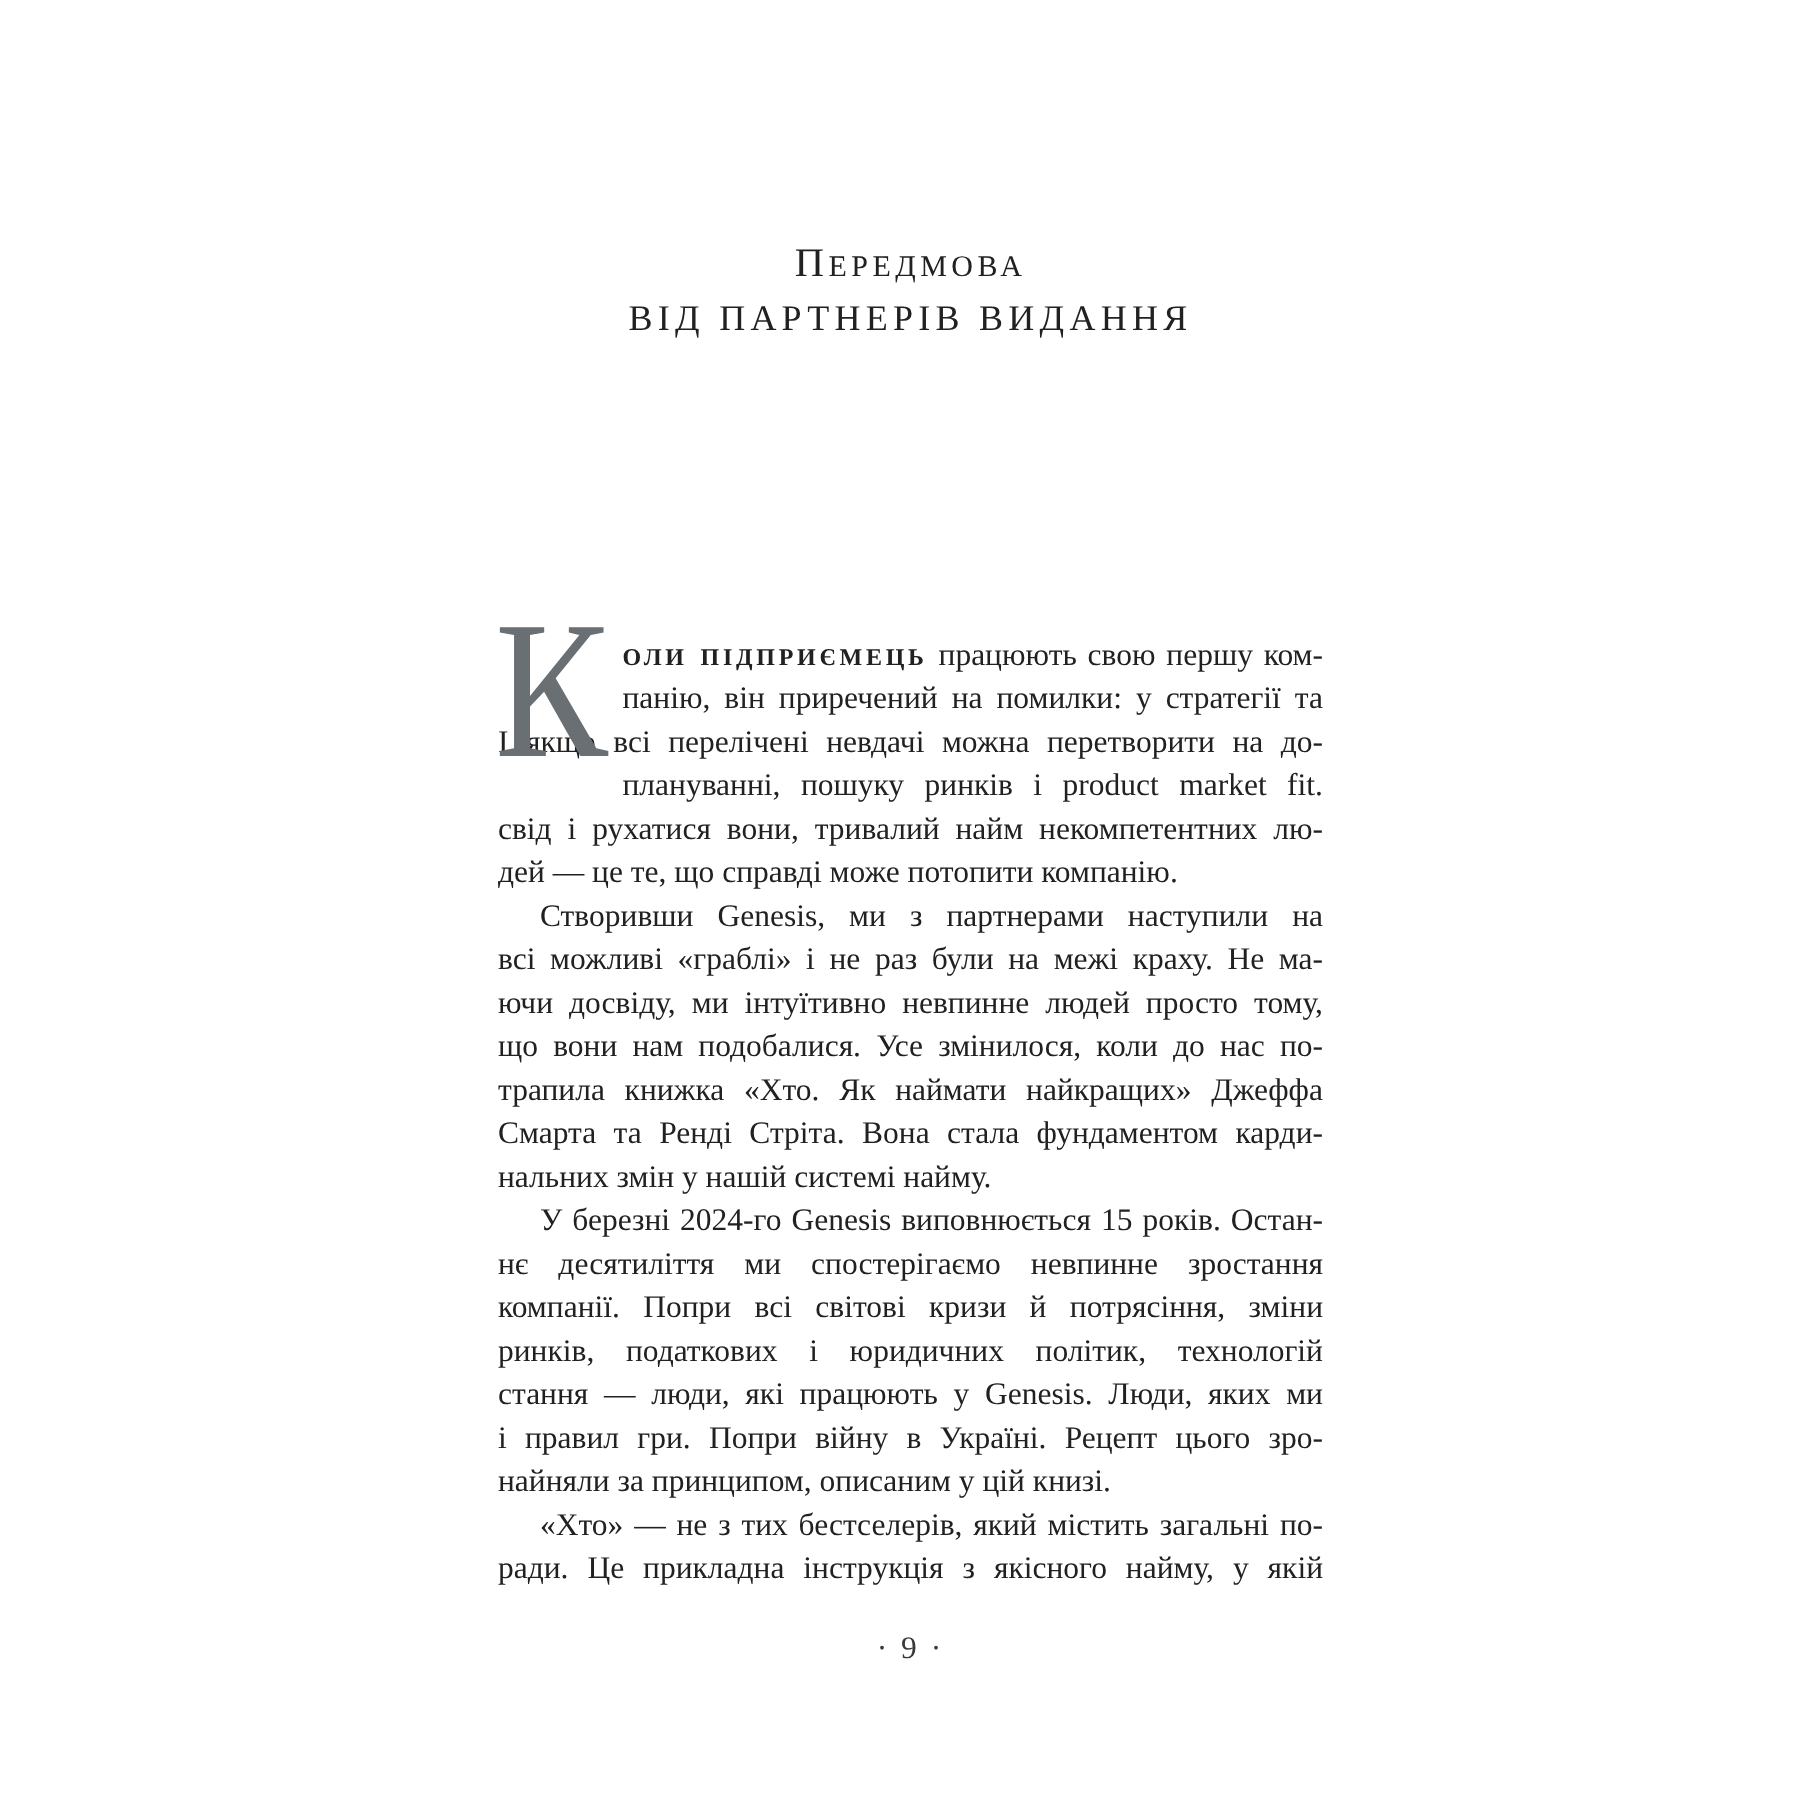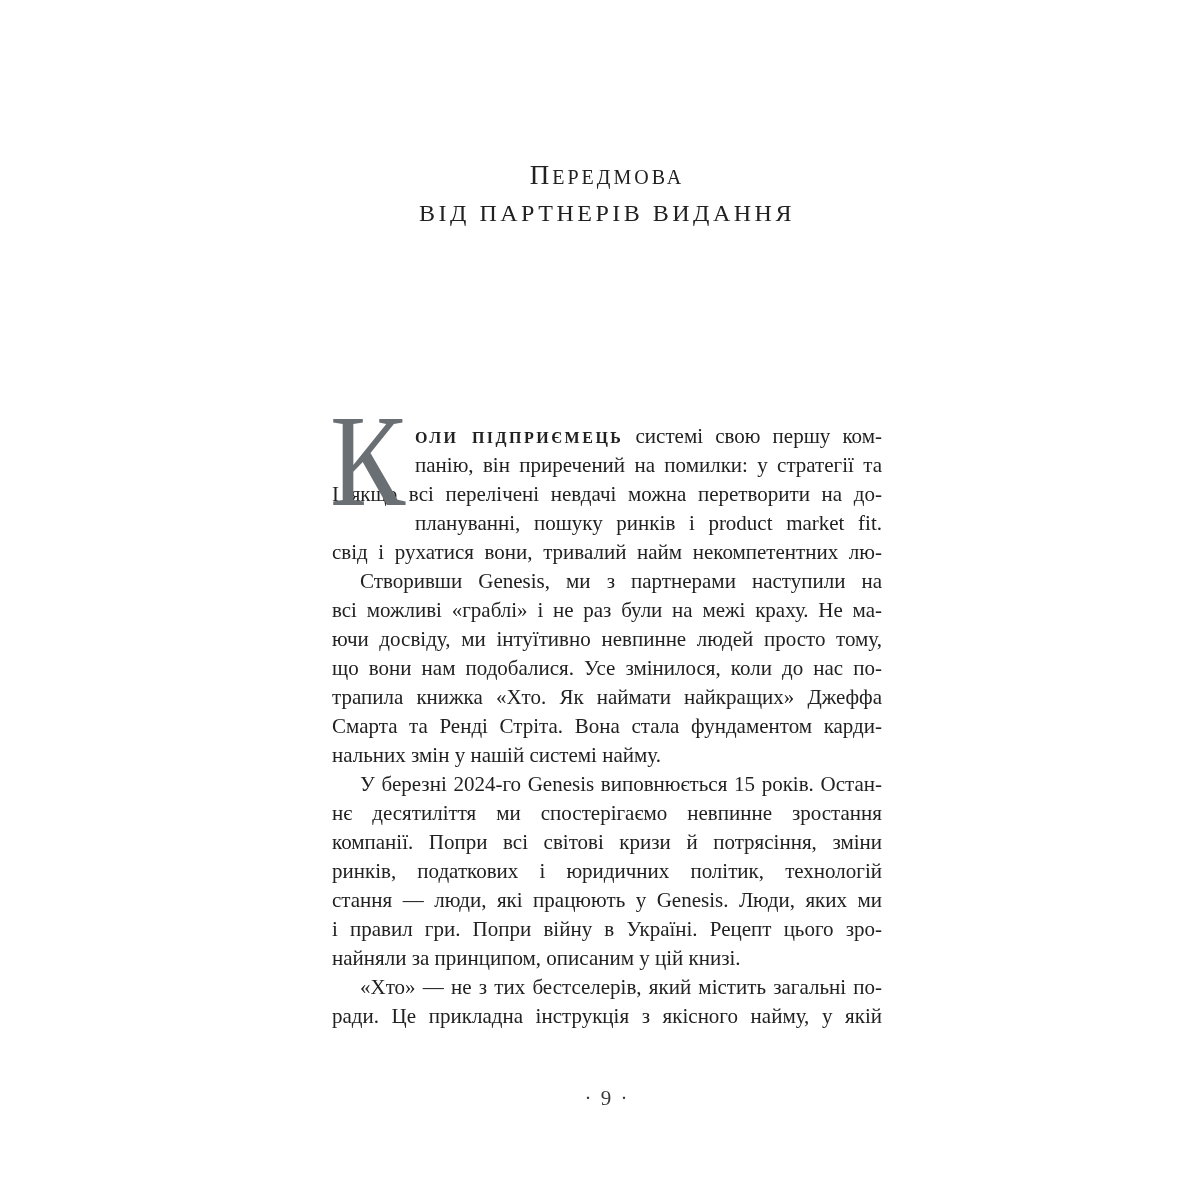--- a/index.html
+++ b/index.html
@@ -70,26 +70,27 @@
 
 <div class="page">
 
   <div class="title">
     <div class="title-l1"><span class="t-init">П</span><span class="t-rest">ередмова</span></div>
     <div class="title-l2">від партнерів видання</div>
   </div>
 
   <div class="body">
     <span class="dropcap">К</span>
-    <div class="line offset"><span class="lead">оли підприємець</span> <span>системі свою першу ком-</span></div>
+    <div class="line offset"><span class="lead">оли підприємець</span> <span>працюють свою першу ком-</span></div>
     <div>
         <div class="line offset">панію, він приречений на помилки: у стратегії та</div>
         <div class="line">І якщо всі перелічені невдачі можна перетворити на до-</div>
         <div class="line offset">плануванні, пошуку ринків і product market fit.</div>
         <div class="line">свід і рухатися вони, тривалий найм некомпетентних лю-</div>
+        <div class="line end">дей — це те, що справді може потопити компанію.</div>
         <div class="line indent">Створивши Genesis, ми з партнерами наступили на</div>
         <div class="line">всі можливі «граблі» і не раз були на межі краху. Не ма-</div>
         <div class="line">ючи досвіду, ми інтуїтивно невпинне людей просто тому,</div>
         <div class="line">що вони нам подобалися. Усе змінилося, коли до нас по-</div>
         <div class="line">трапила книжка «Хто. Як наймати найкращих» Джеффа</div>
         <div class="line">Смарта та Ренді Стріта. Вона стала фундаментом карди-</div>
         <div class="line end">нальних змін у нашій системі найму.</div>
         <div class="line indent">У березні 2024-го Genesis виповнюється 15 років. Остан-</div>
         <div class="line">нє десятиліття ми спостерігаємо невпинне зростання</div>
         <div class="line">компанії. Попри всі світові кризи й потрясіння, зміни</div>

